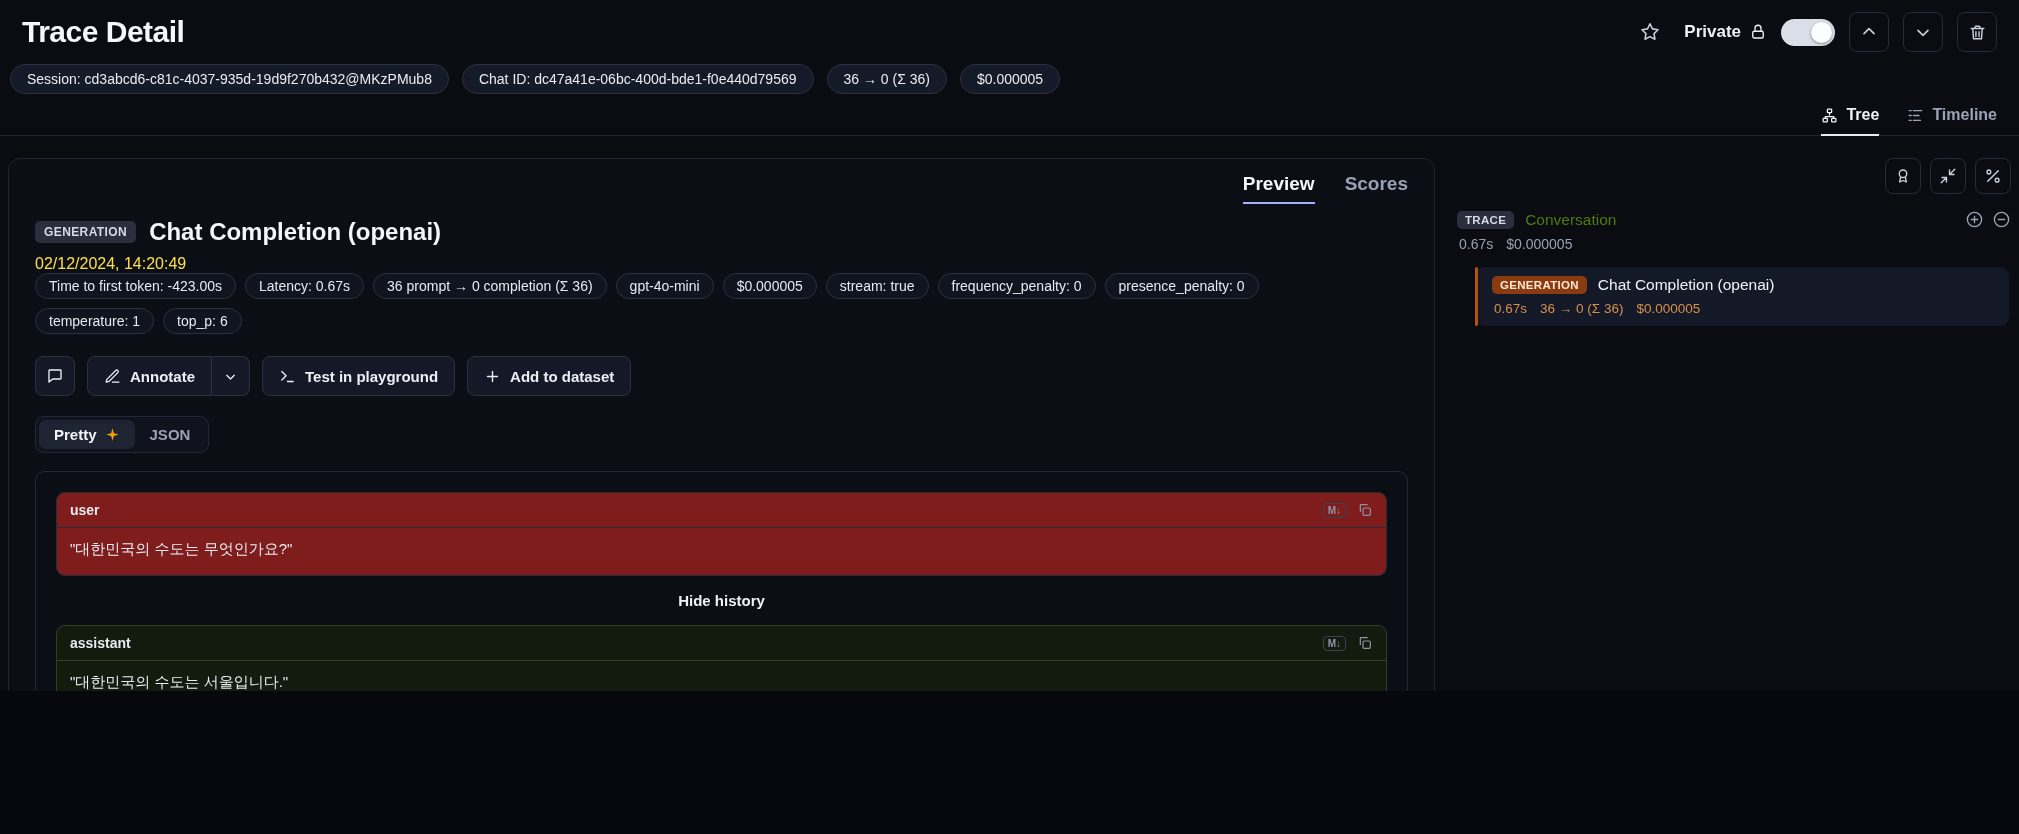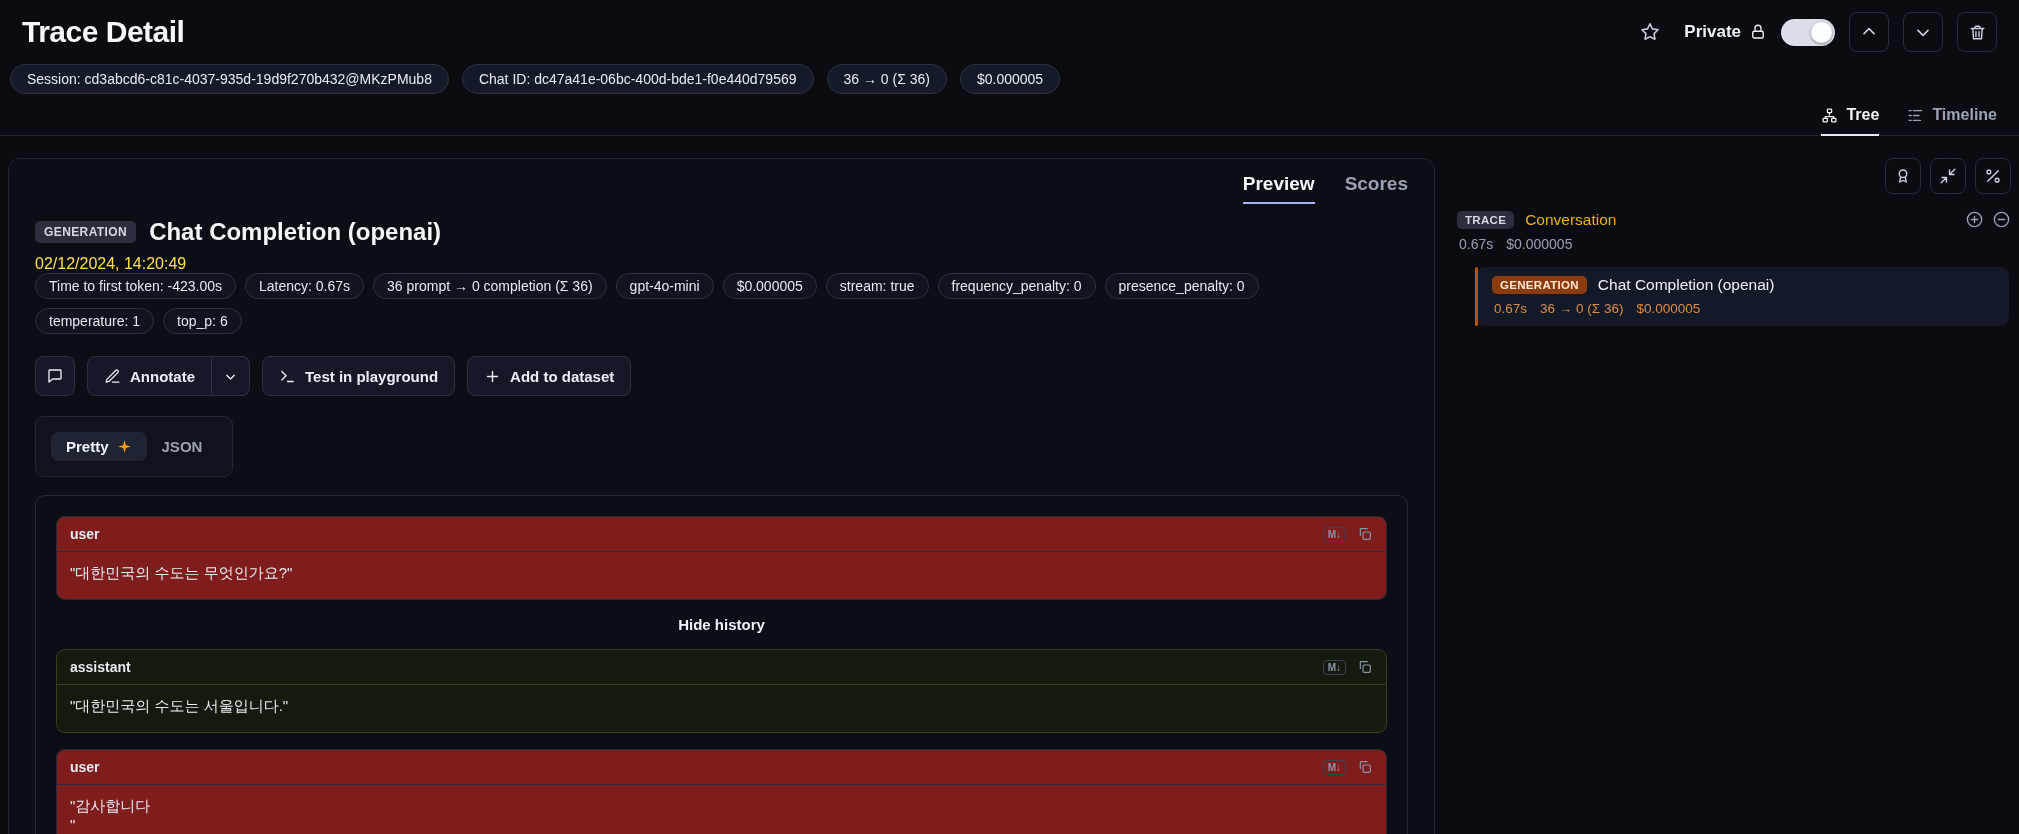--- a/index.html
+++ b/index.html
@@ -1,17 +1,17 @@
 <!DOCTYPE html>
 <html><head>
 <meta charset="utf-8">
 <style>
   * { margin:0; padding:0; box-sizing:border-box; }
   html,body { background:#07080d; }
-  .page { width:2019px; height:834px; background:#0a0c12; color:#e7eaf2;
+  .page { width:2019px; height:691px; background:#0a0c12; color:#e7eaf2;
           font-family:"Liberation Sans", sans-serif; overflow:hidden; position:relative; }
 
   
   .topbar { display:flex; align-items:center; justify-content:space-between; padding:12px 22px 6px 22px; }
   .page-title { font-size:30px; font-weight:700; letter-spacing:-0.5px; color:#f5f7fb; }
   .topbar-right { display:flex; align-items:center; gap:14px; }
   .icon-btn { width:40px; height:40px; border:1px solid #262c3b; border-radius:8px; background:transparent;
               display:flex; align-items:center; justify-content:center; color:#c9cfdc; cursor:pointer; }
   .icon-btn.ghost { border-color:transparent; }
   .private { display:flex; align-items:center; gap:8px; font-size:17px; font-weight:600; color:#eef1f7; cursor:pointer; }
@@ -56,21 +56,21 @@
   .mpill { border:1px solid #2b3140; background:#10141f; border-radius:999px; padding:4px 13px;
            font-size:14px; font-weight:500; color:#e6e9f0; white-space:nowrap; }
   .action-row { display:flex; gap:12px; margin-top:22px; align-items:center; padding:0 26px; }
   .btn { display:flex; align-items:center; gap:9px; border:1px solid #2b3140; background:#151927;
          color:#edeff5; font-size:15px; font-weight:600; border-radius:8px; padding:0 16px; height:40px; cursor:pointer; }
   .btn.icon-only { width:40px; padding:0; justify-content:center; }
   .split { display:flex; }
   .split .main { border-radius:8px 0 0 8px; }
   .split .caret { border-radius:0 8px 8px 0; border-left:none; padding:0 11px; }
   .fmt-toggle { display:inline-flex; margin:20px 0 0 26px; background:#10131d; border:1px solid #232837;
-                border-radius:9px; padding:15px; }
+                border-radius:9px; padding:3px; }
   .fmt { display:flex; align-items:center; gap:8px; font-size:15px; font-weight:600; color:#9aa2b4;
          padding:6px 15px; border-radius:7px; cursor:pointer; }
   .fmt.active { background:#1f2432; color:#f2f4f9; }
 
   .io-box { margin:18px 26px 0 26px; border:1px solid #232837; border-radius:10px; padding:20px; height:640px; }
   .msg { border:1px solid #272c3a; border-radius:9px; background:#7f1d1d; }
   .msg-head { display:flex; align-items:center; justify-content:space-between; padding:9px 13px; }
   .role { font-size:14px; font-weight:600; color:#e8ebf2; }
   .msg-tools { display:flex; gap:11px; align-items:center; color:#8d95a8; }
   .md-chip { font-size:10px; font-weight:700; border:1px solid #3a4152; border-radius:4px; padding:1px 4px; cursor:pointer; }
@@ -82,21 +82,21 @@
   .msg + .msg { margin-top:16px; }
 
   
   .tree-panel { flex:1; display:flex; flex-direction:column; min-width:0; }
   .tree-controls { display:flex; justify-content:flex-end; gap:9px; }
   .tctl { width:36px; height:36px; border:1px solid #262c3b; border-radius:8px; background:transparent;
           display:flex; align-items:center; justify-content:center; color:#cdd3df; cursor:pointer; }
   .trace-row { display:flex; align-items:center; gap:11px; margin-top:16px; cursor:pointer; }
   .trace-badge { background:#2a2e3d; color:#d6dae4; font-size:11.5px; font-weight:700; letter-spacing:.3px;
                  padding:3px 8px; border-radius:5px; }
-  .trace-title { font-size:15.5px; font-weight:500; color:#eab308; }
+  .trace-title { font-size:15.5px; font-weight:500; color:#4d7c0f; }
   .spacer { flex:1; }
   .tree-zoom { display:flex; gap:8px; color:#9aa3b4; }
   .zbtn { background:none; border:none; color:#9aa3b4; cursor:pointer; display:flex; }
   .trace-metrics { display:flex; gap:13px; font-size:14px; color:#98a0b2; margin-top:7px; padding-left:2px; }
   .gen-item { margin:15px 2px 0 18px; background:#141927; border-radius:9px; padding:9px 14px 10px 17px;
               position:relative; cursor:pointer; }
   .gen-item::before { content:""; position:absolute; left:0; top:0; bottom:0; width:3px;
                       background:#b4530a; border-radius:3px; }
   .gen-item .row1 { display:flex; align-items:center; gap:11px; }
   .gen-badge { background:#8a3b10; color:#ffe8d2; font-size:11.5px; font-weight:700; letter-spacing:.3px;

